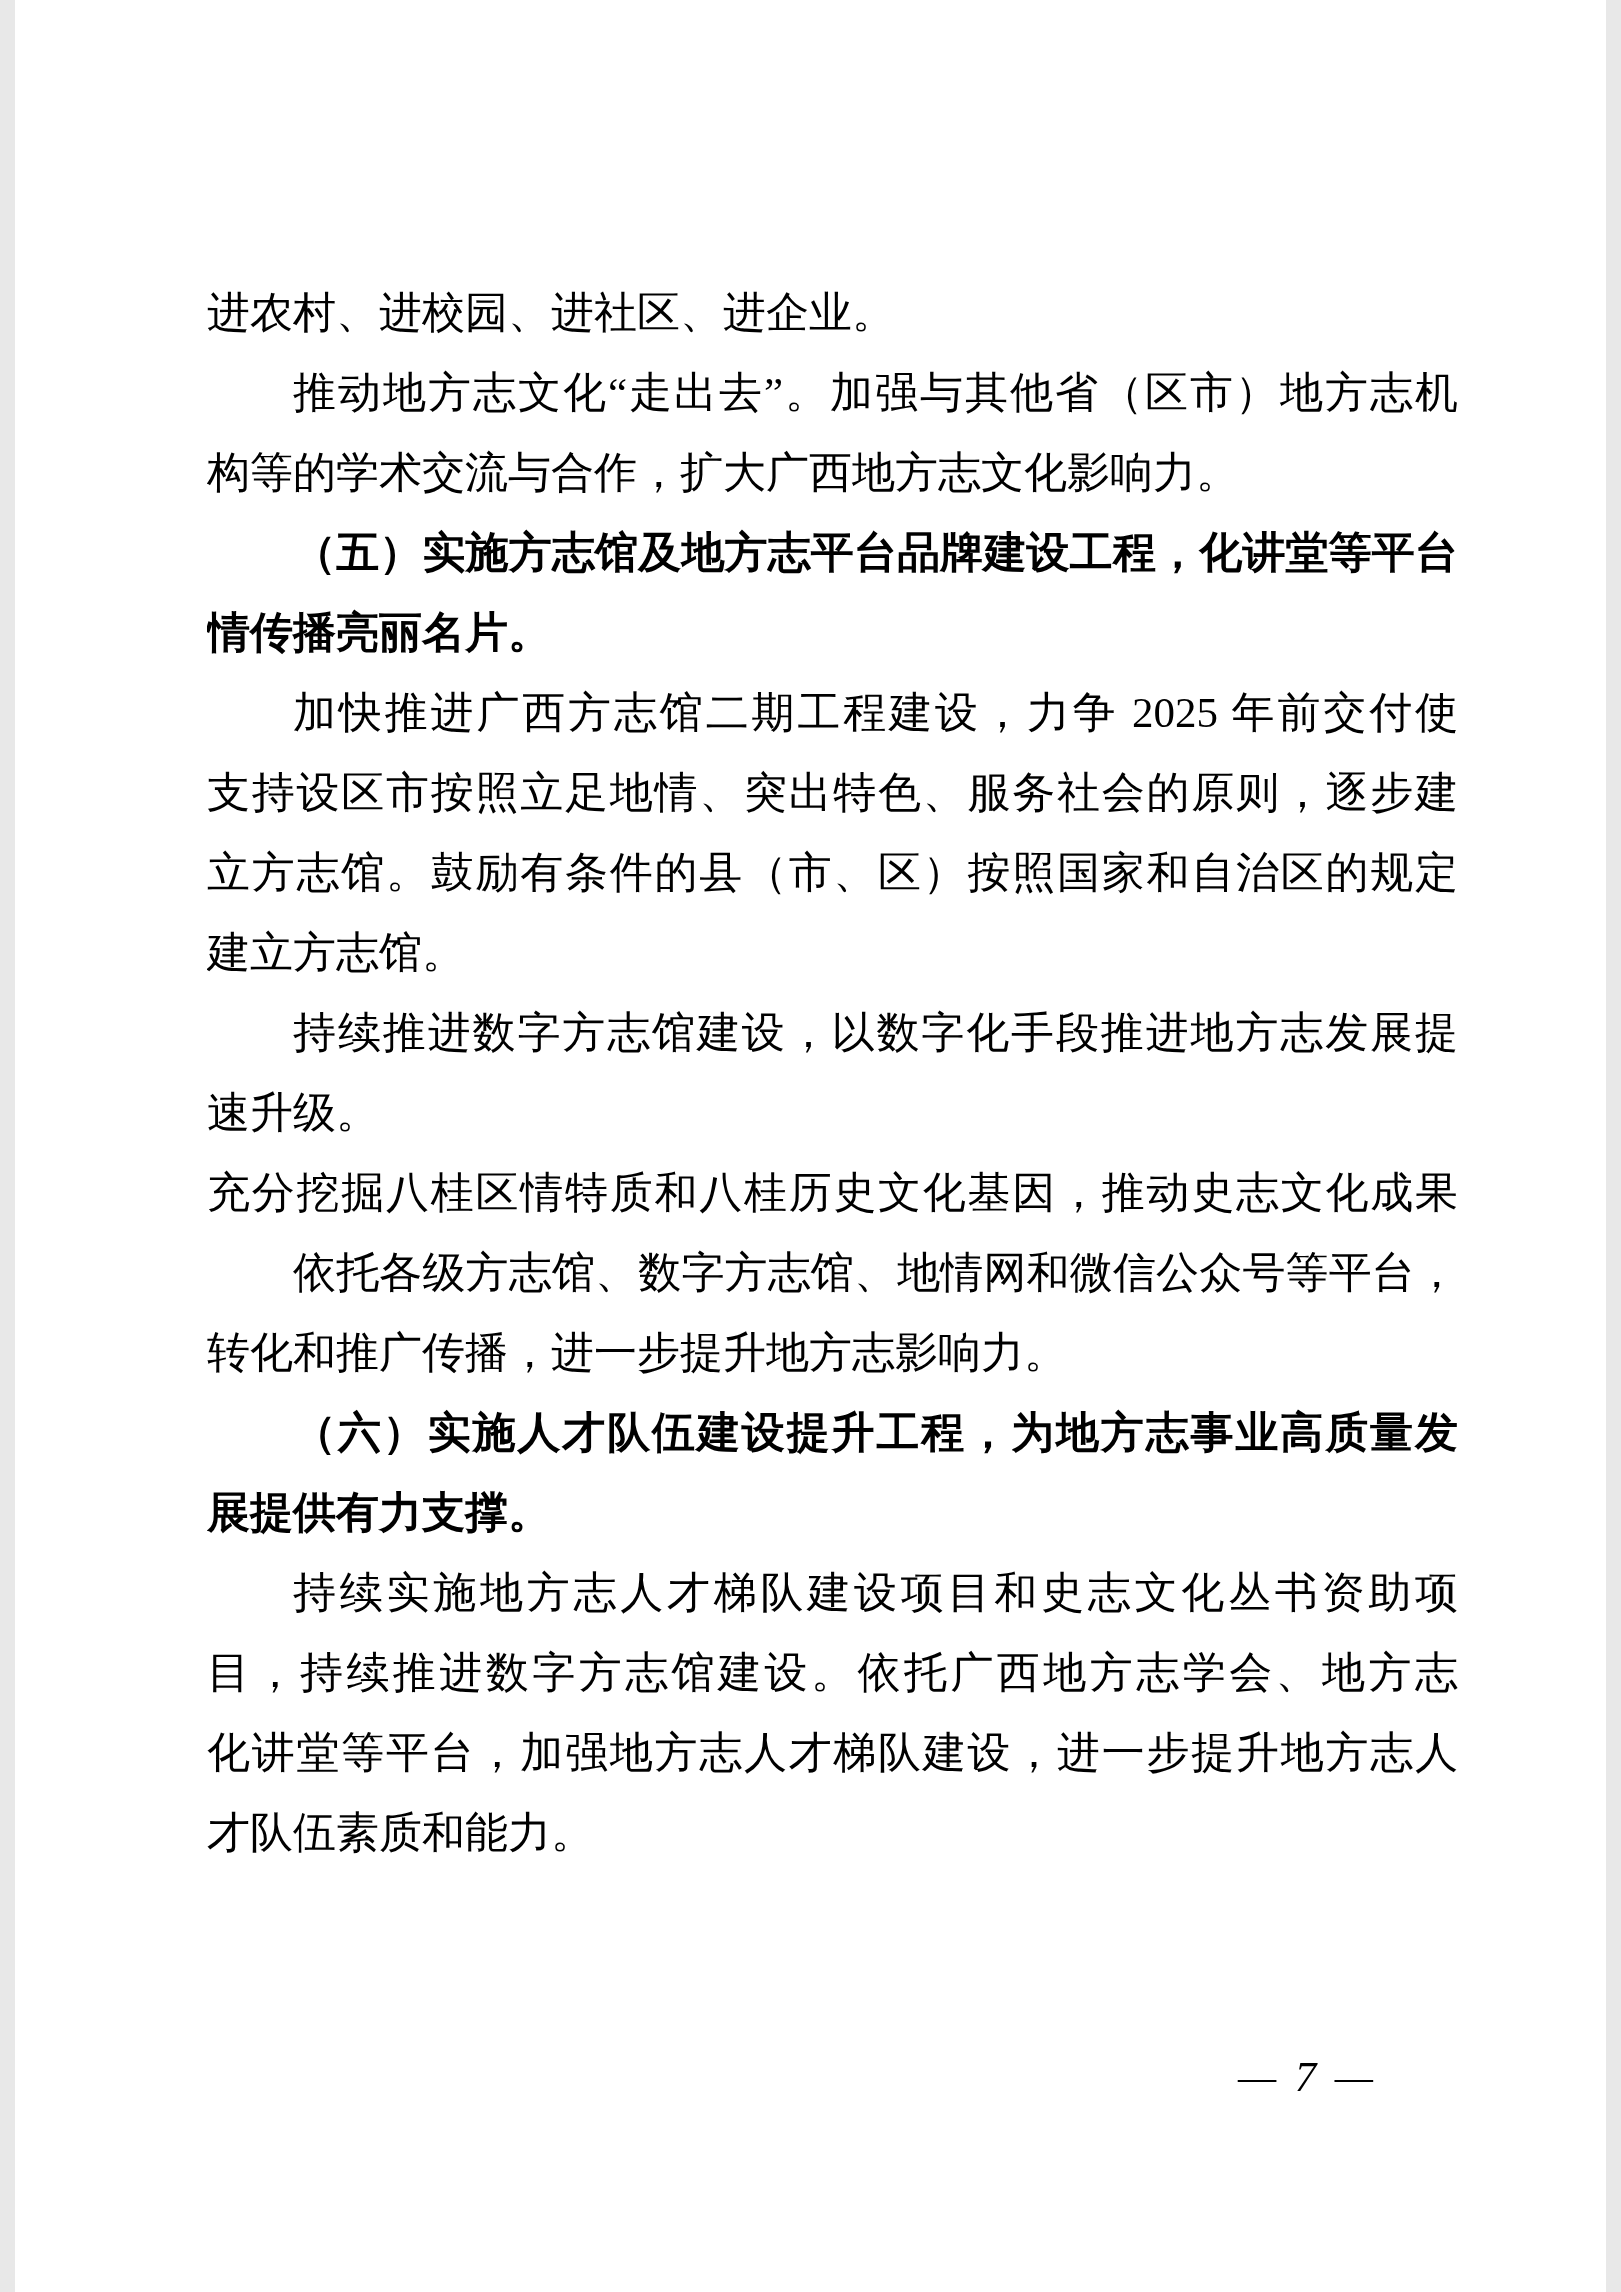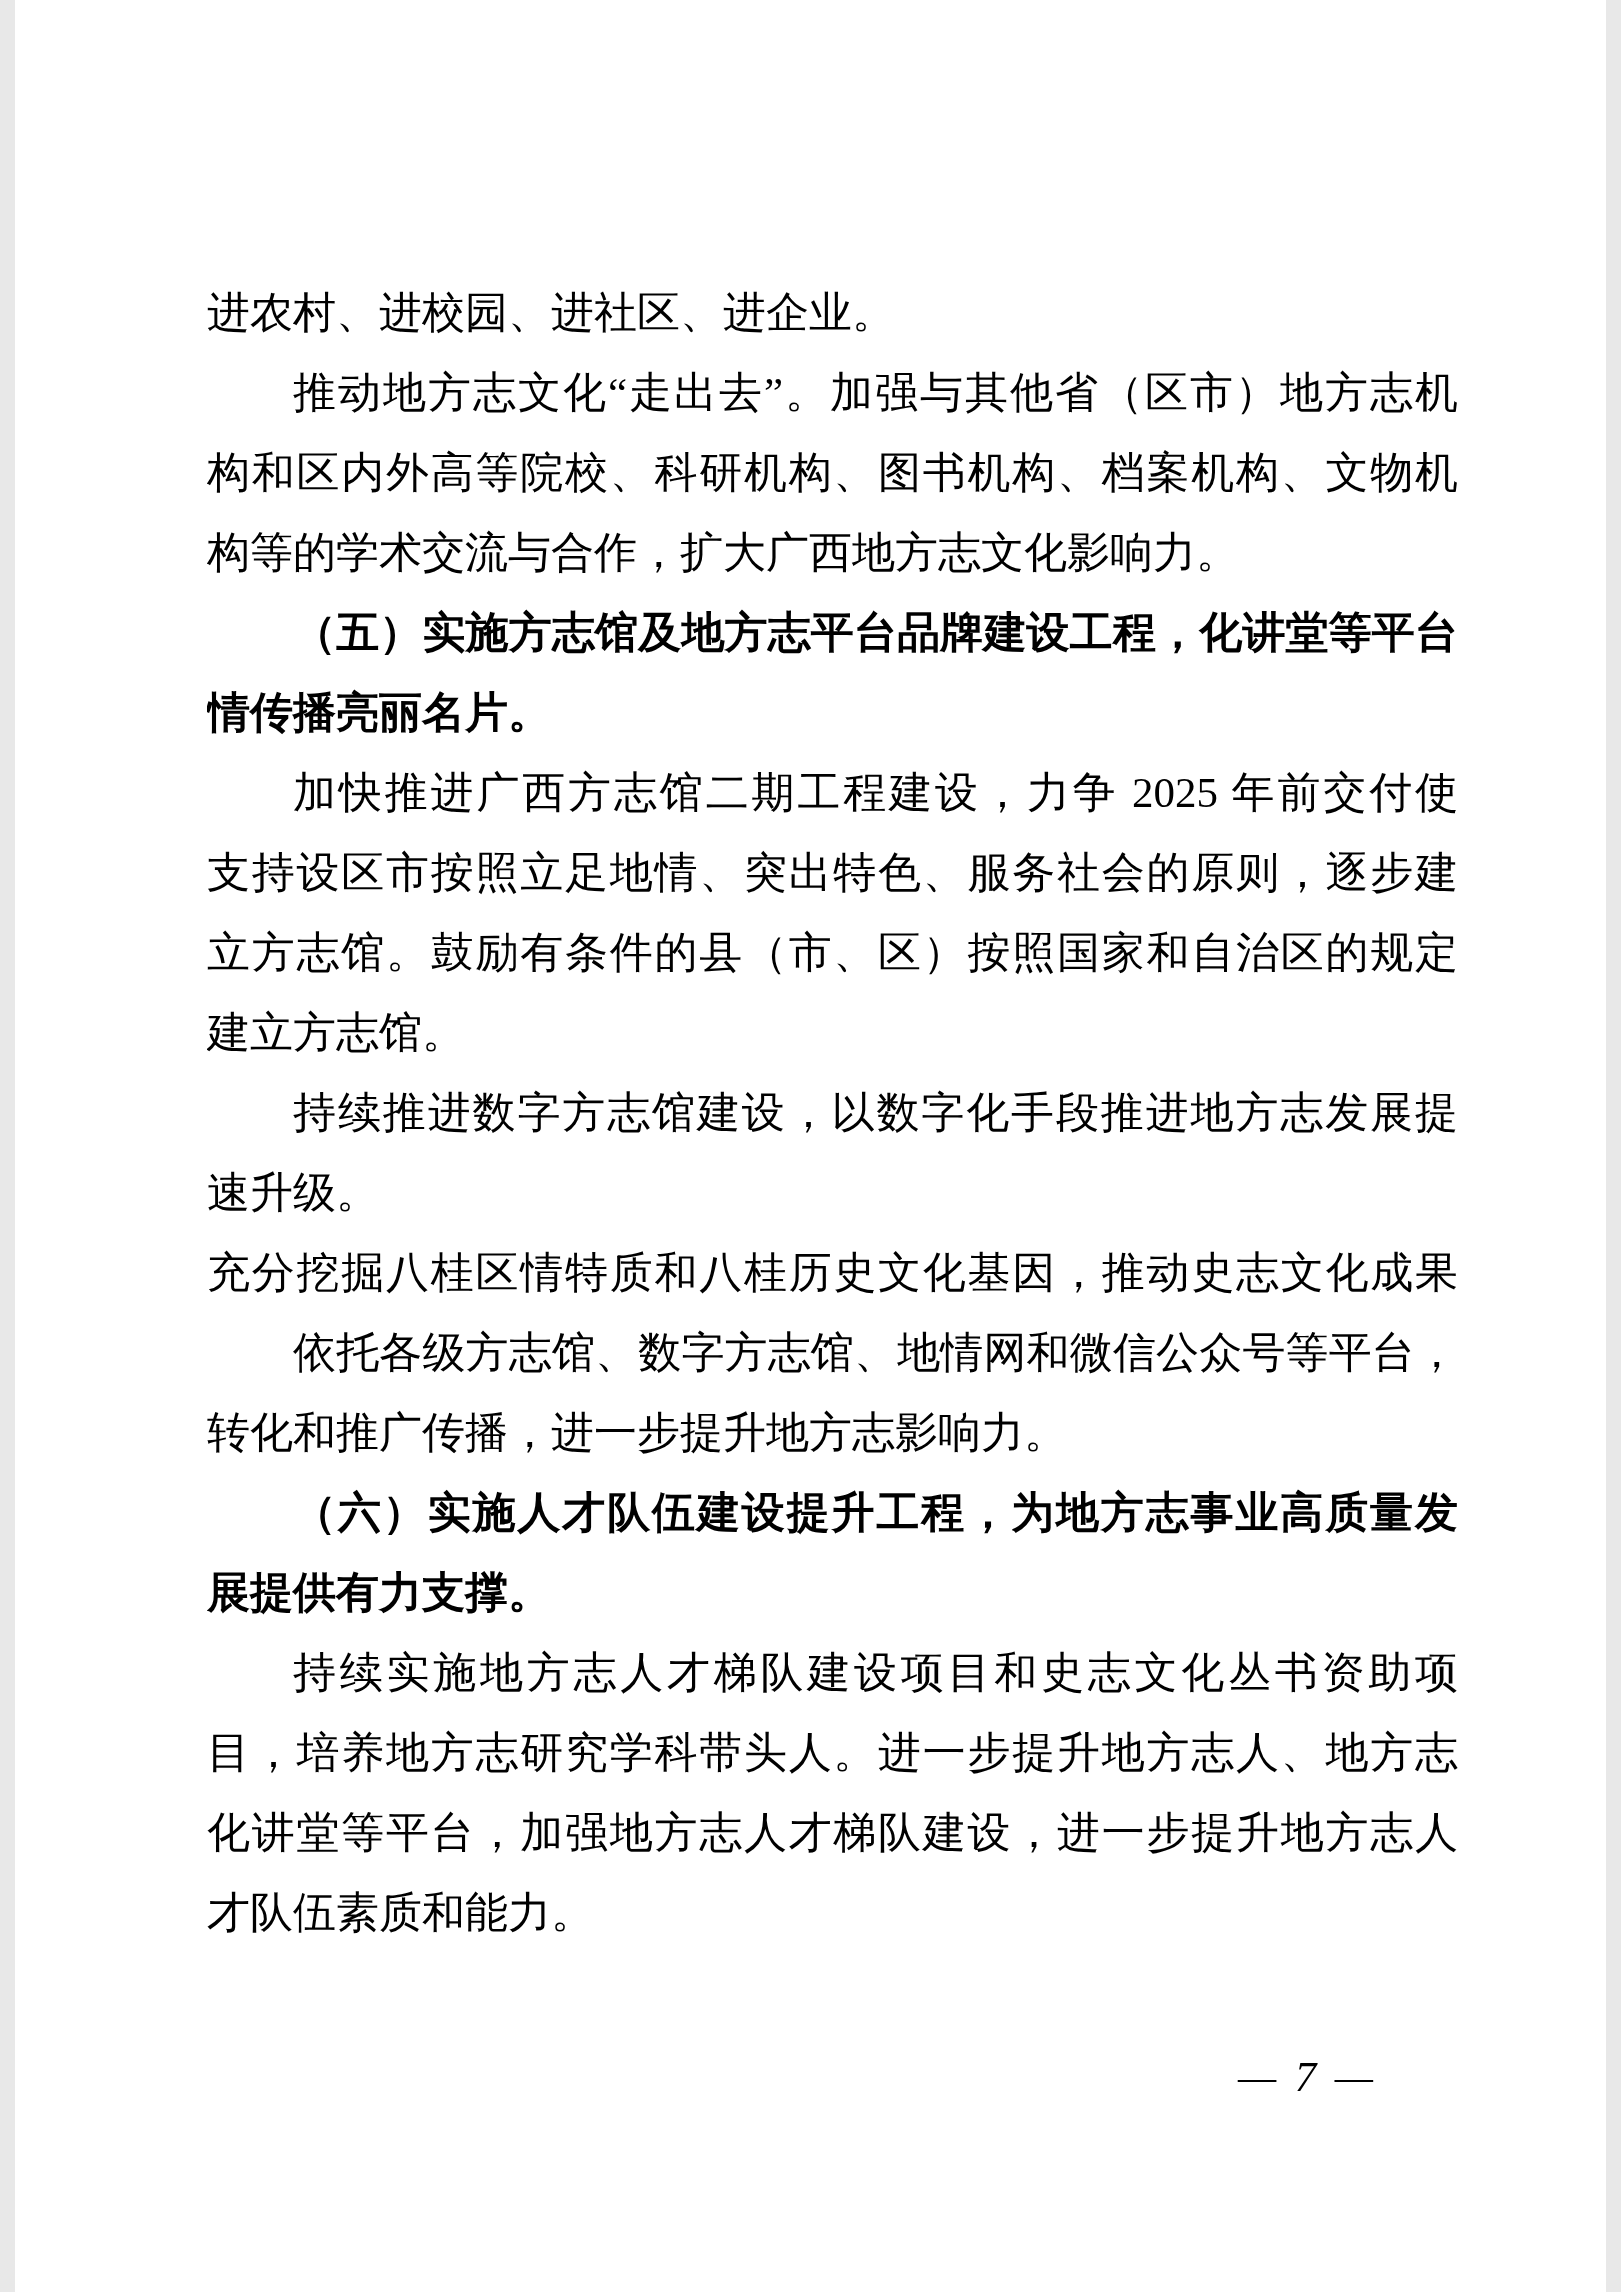--- a/index.html
+++ b/index.html
@@ -63,21 +63,20 @@
 
 <div class="page">
   <div class="content">
 
     <div class="para">
       <div class="line end">进农村、进校园、进社区、进企业。</div>
     </div>
 
     <div class="para">
       <div class="line fill indent">推动地方志文化“走出去”。加强与其他省（区市）地方志机</div>
-      <div class="line fill">构和区内外高等院校、科研机构、图书机构、档案机构、文物机</div>
       <div class="line end">构等的学术交流与合作，扩大广西地方志文化影响力。</div>
     </div>
 
     <div class="para heading">
       <div class="line fill indent">（五）实施方志馆及地方志平台品牌建设工程，化讲堂等平台</div>
       <div class="line end">情传播亮丽名片。</div>
     </div>
 
     <div class="para">
       <div class="line fill indent">加快推进广西方志馆二期工程建设，力争 2025 年前交付使用。</div>
@@ -97,21 +96,21 @@
       <div class="line end">转化和推广传播，进一步提升地方志影响力。</div>
     </div>
 
     <div class="para heading">
       <div class="line fill indent">（六）实施人才队伍建设提升工程，为地方志事业高质量发</div>
       <div class="line end">展提供有力支撑。</div>
     </div>
 
     <div class="para">
       <div class="line fill indent">持续实施地方志人才梯队建设项目和史志文化丛书资助项</div>
-      <div class="line fill">目，培养地方志研究学科带头人。进一步提升地方志人、地方志</div>
+      <div class="line fill">目，持续推进数字方志馆建设。依托广西地方志学会、地方志</div>
       <div class="line fill">化讲堂等平台，加强地方志人才梯队建设，进一步提升地方志人</div>
       <div class="line end">才队伍素质和能力。</div>
     </div>
 
   </div>
 
   <div class="page-number">— 7 —</div>
 </div>
 
 

